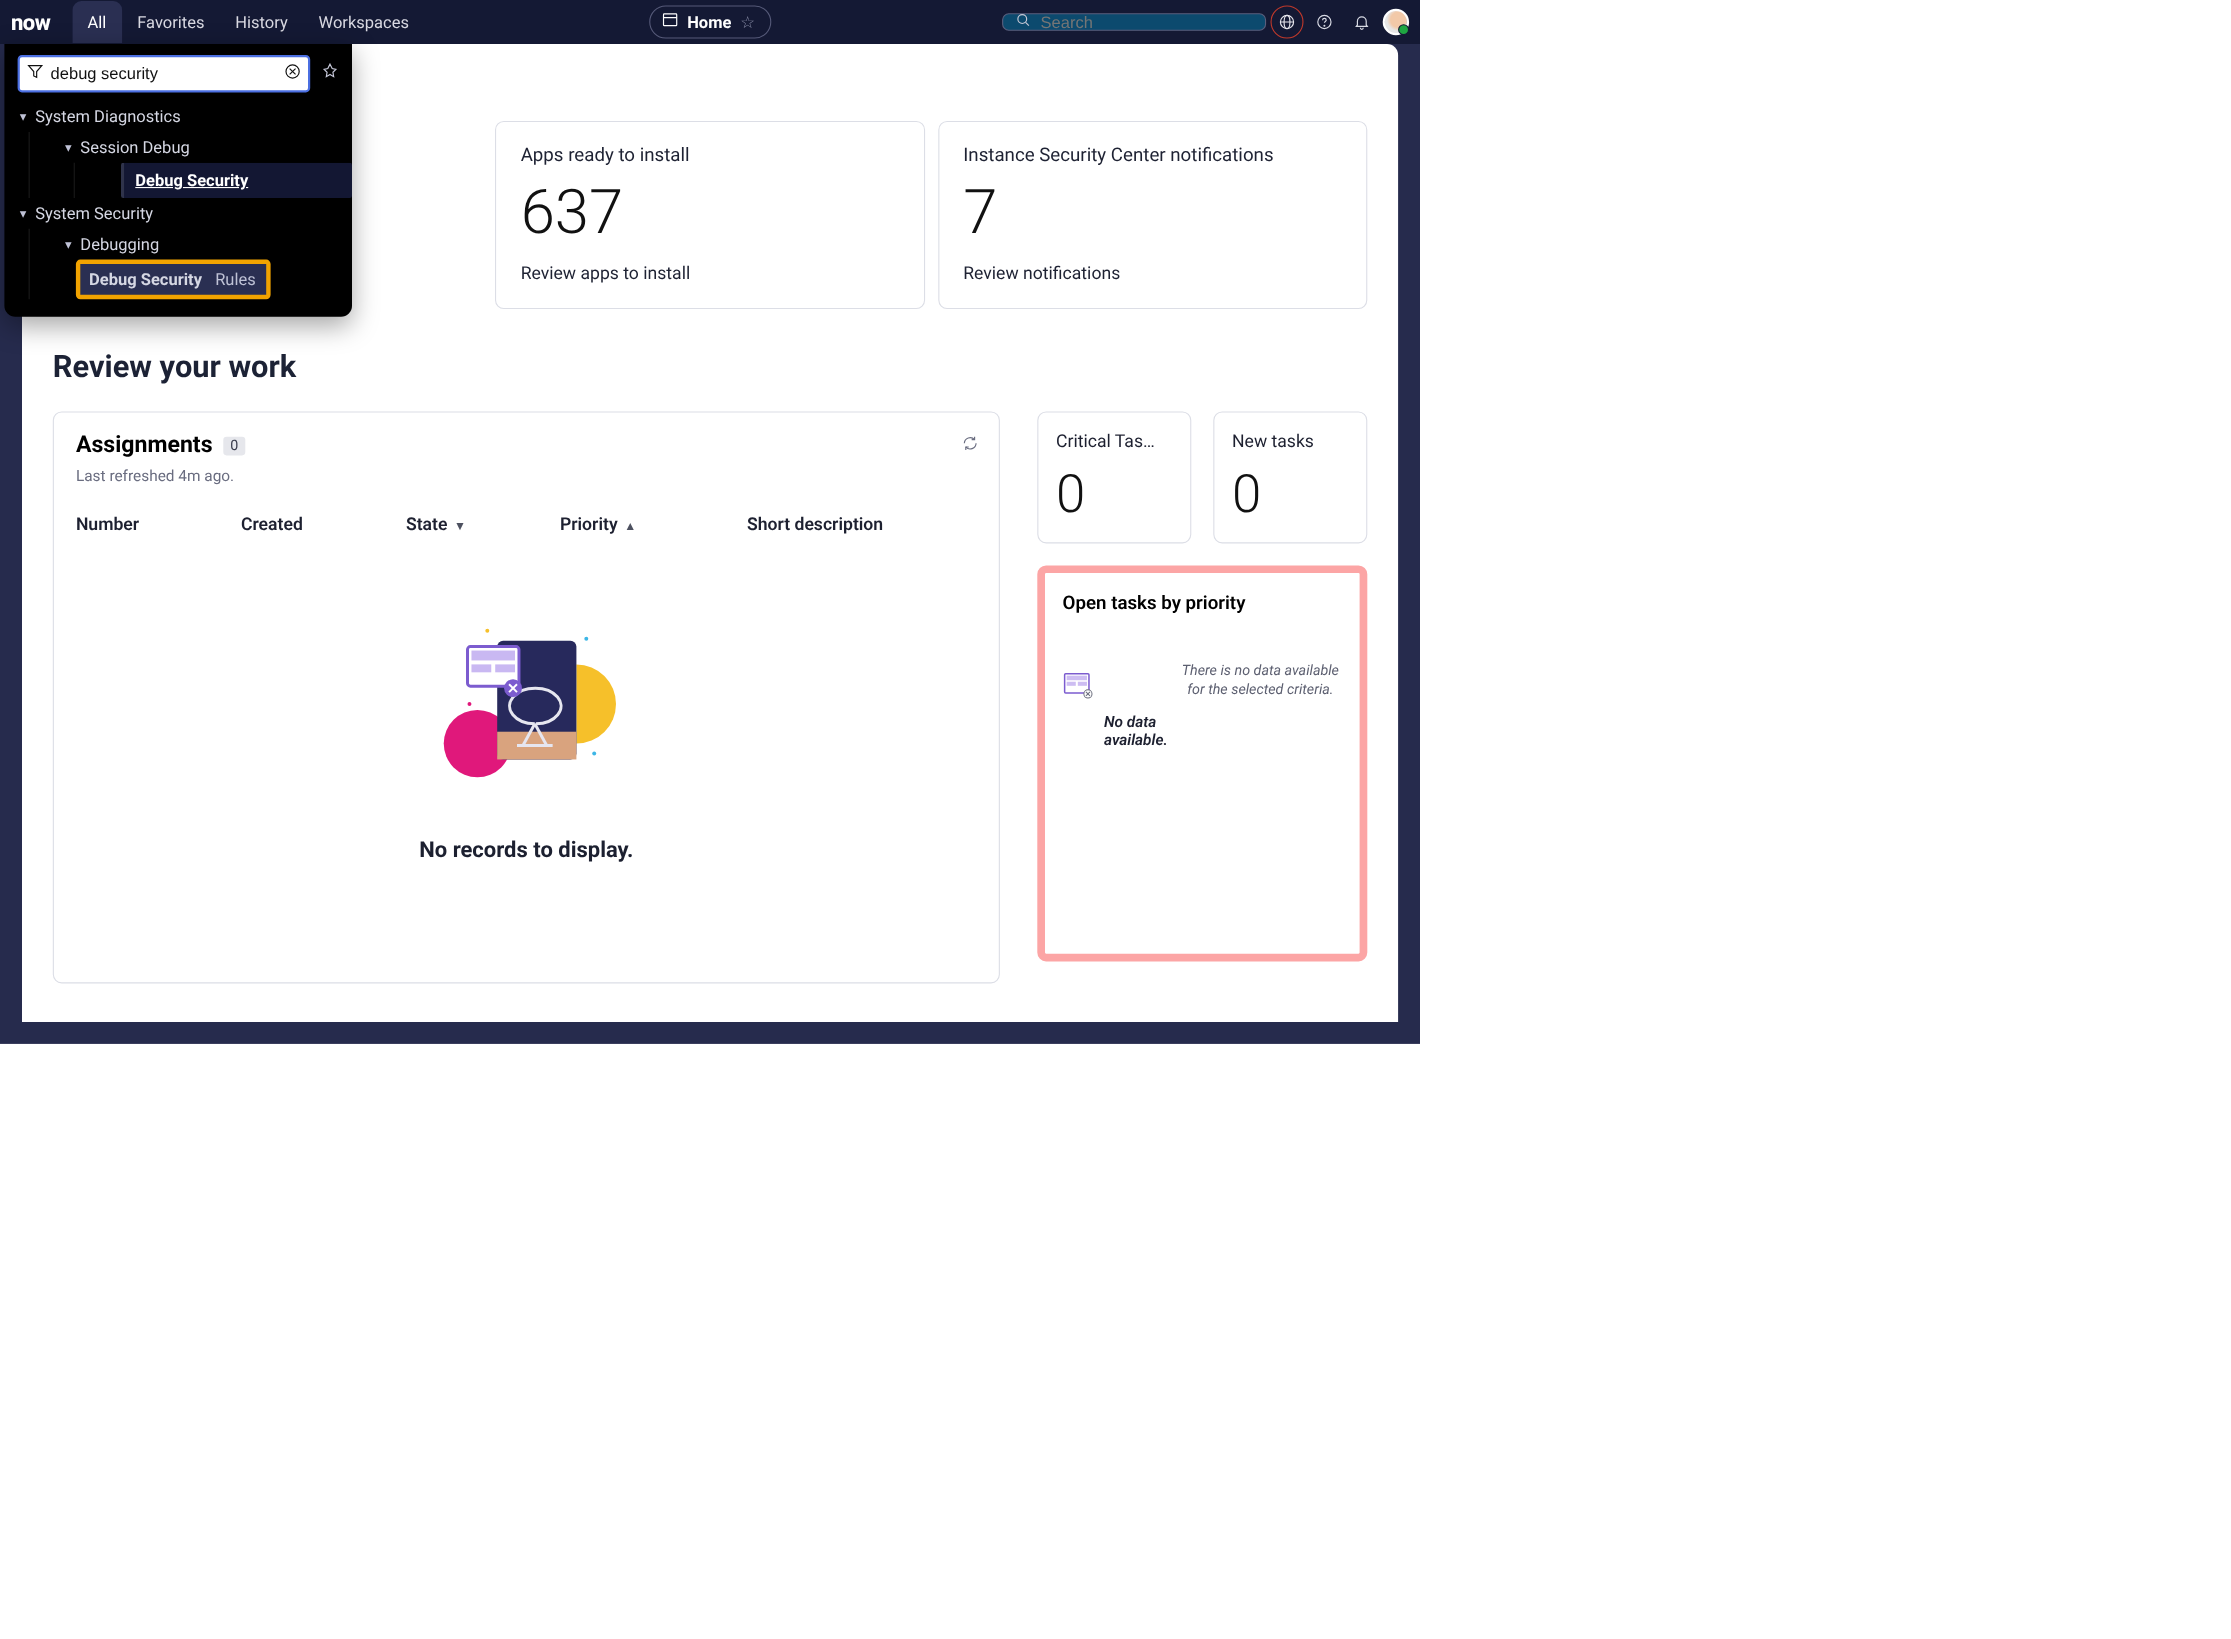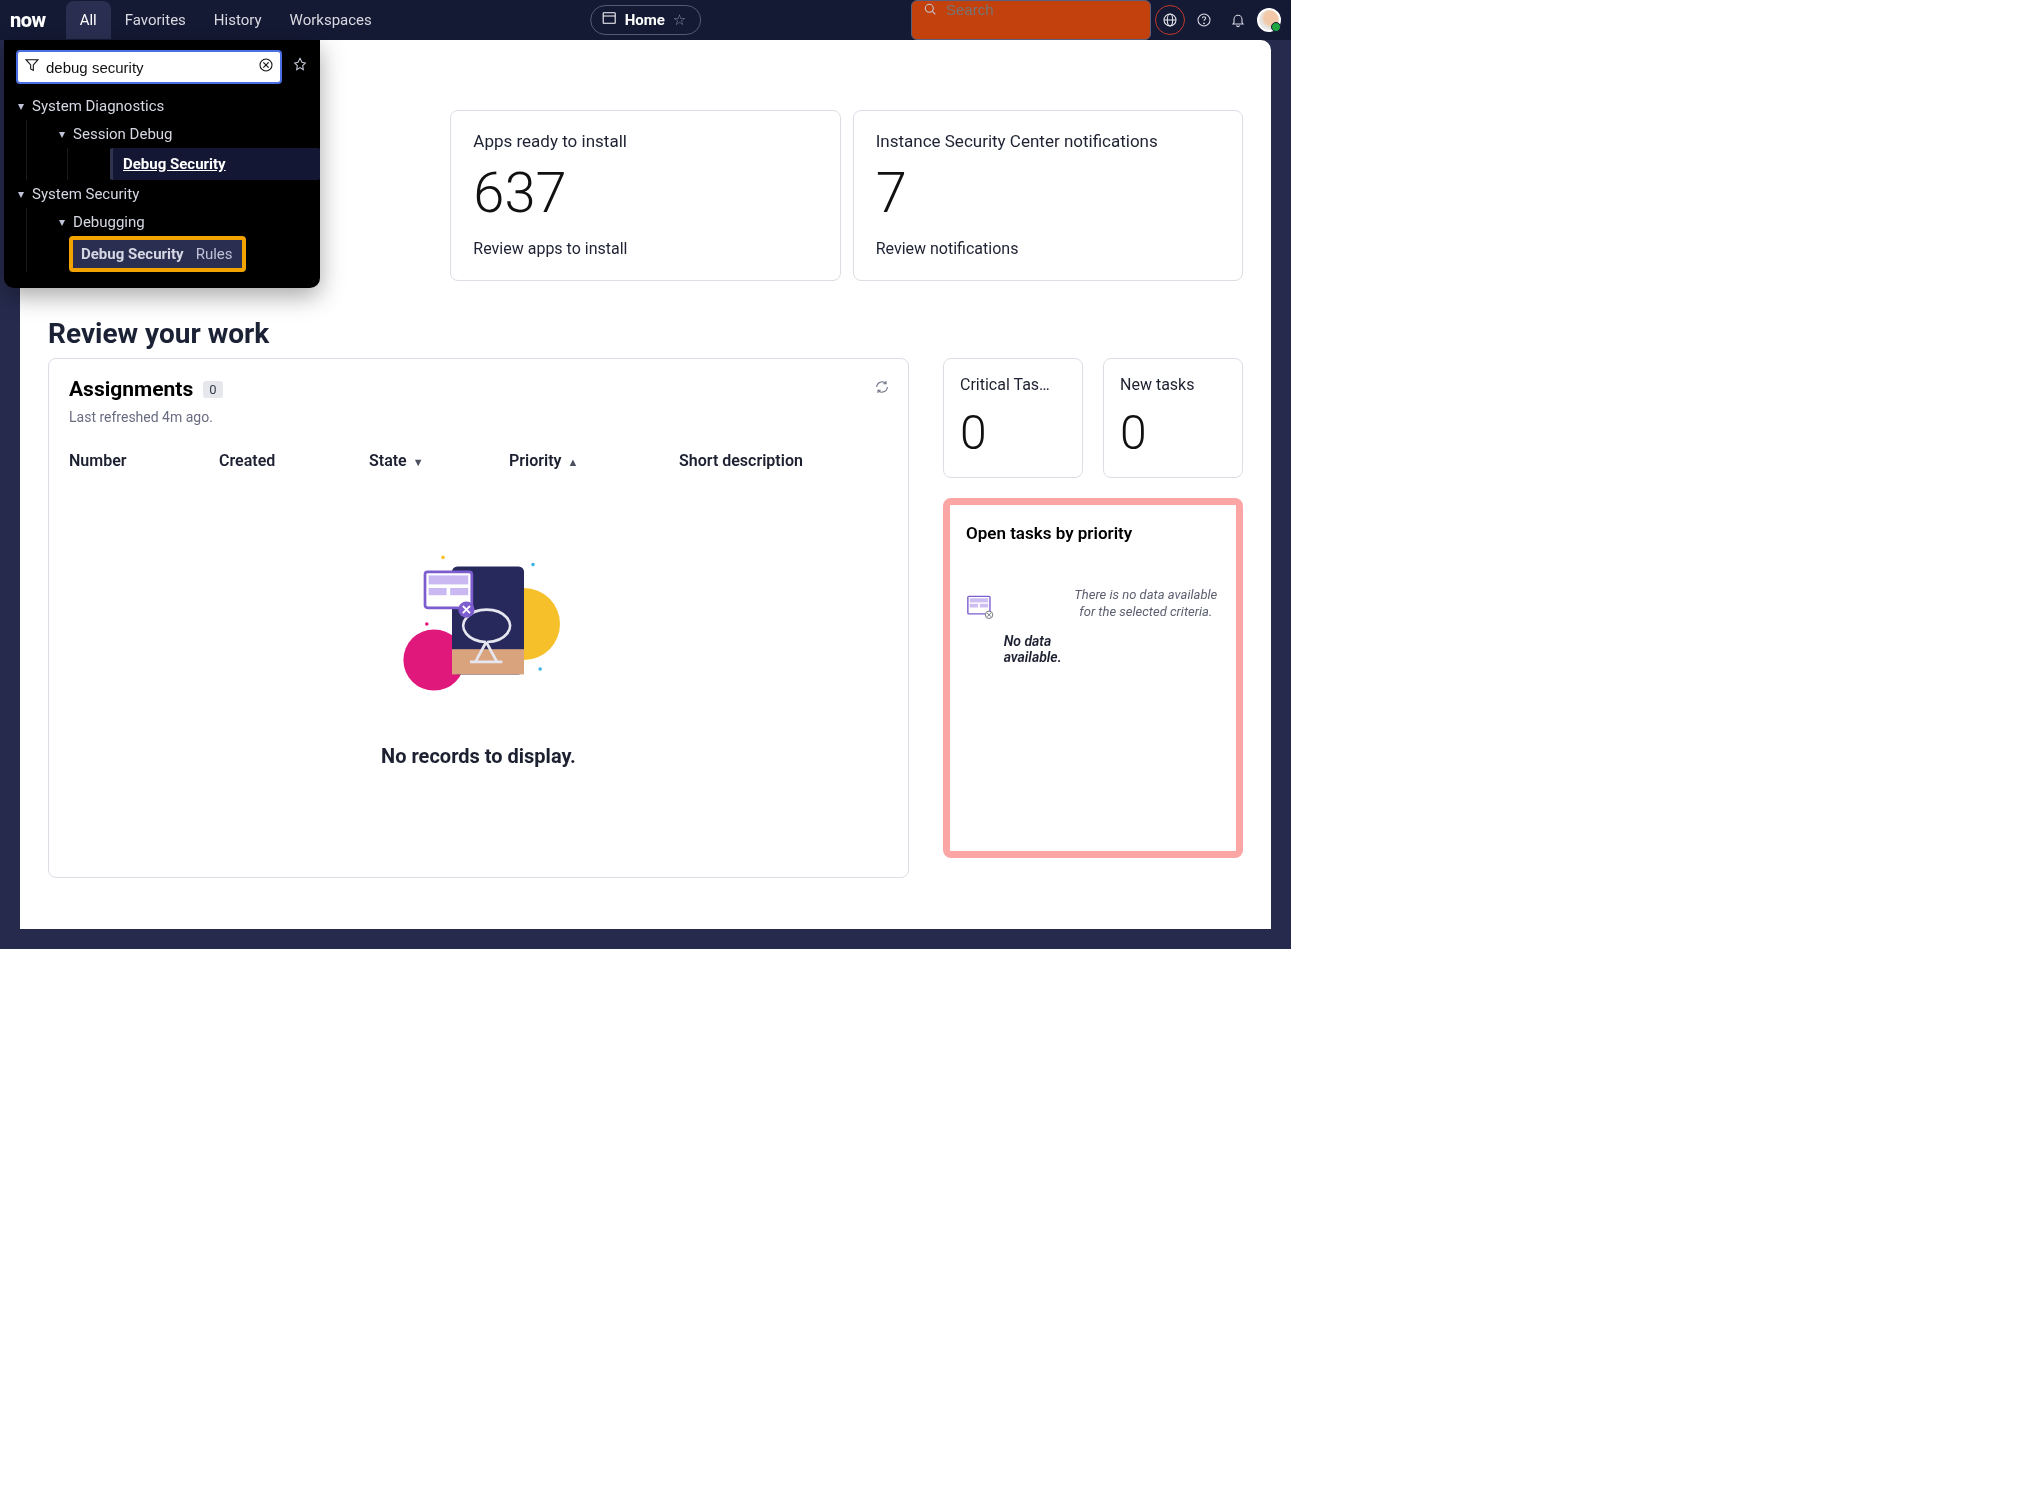--- a/index.html
+++ b/index.html
@@ -43,25 +43,25 @@
     padding: 4px 14px 4px 10px;
     color: #fff; font-weight: 700; font-size: 15px;
   }
   .home-pill .star { color:#8b8fa9; font-weight:400;}
   .right-cluster {
     margin-left: auto;
     display: flex; align-items: center; gap: 4px;
     padding-right: 10px;
   }
   .search-box {
-    display: flex; align-items: flex-start;
-    background: #c2410c;
+    display: flex; align-items: center;
+    background: #0c4a6e;
     border: 1px solid #5a5e7c;
     border-radius: 6px;
-    width: 240px; height: 40px;
+    width: 240px; height: 16px;
     padding: 0 10px;
     color: #c7c9d6;
     gap: 8px;
   }
   .search-box input {
     background: transparent; border: none; outline: none;
     color: #c7c9d6; font-size: 15px; flex: 1;
   }
   .top-icon-btn {
     width: 30px; height: 30px;
@@ -159,21 +159,21 @@
     display:flex;flex-direction:column;justify-content:flex-start;
   }
   .card .title{font-size:17px;color:#1e2233;margin-bottom:14px;}
   .card .big{font-size:56px;font-weight:350;color:#111;line-height:1;margin-bottom:18px;}
   .card .link{font-size:16px;color:#1e2233;}
   .first-card-placeholder{opacity:0;} 
   
   .section-title{margin-top:36px;font-size:28px;font-weight:700;color:#1c2235;}
   
   .lower-grid{
-    margin-top:8px;
+    margin-top:24px;
     display:grid;
     grid-template-columns: 1fr 300px;
     gap:34px;
   }
   .assignments{
     border:1px solid #dcdee6;border-radius:8px;padding:18px 20px 26px 20px;
     position:relative;min-height:520px;
   }
   .assign-head{display:flex;align-items:center;gap:10px;}
   .assign-head h3{font-size:21px;font-weight:700;}

